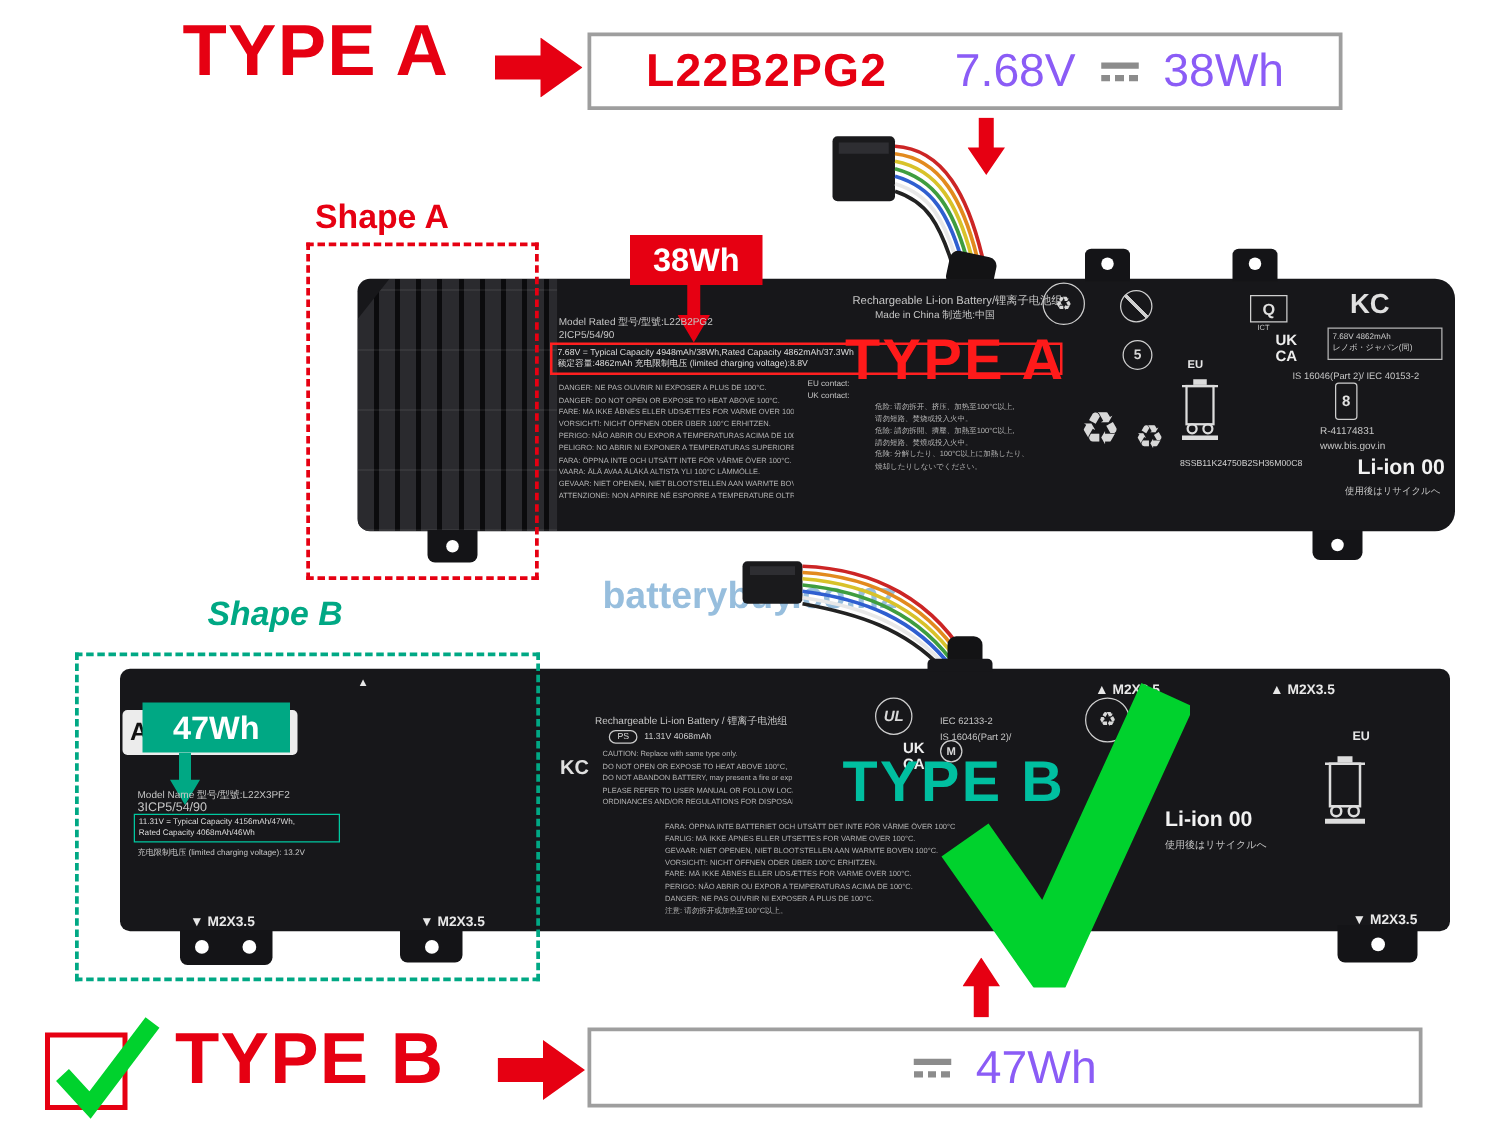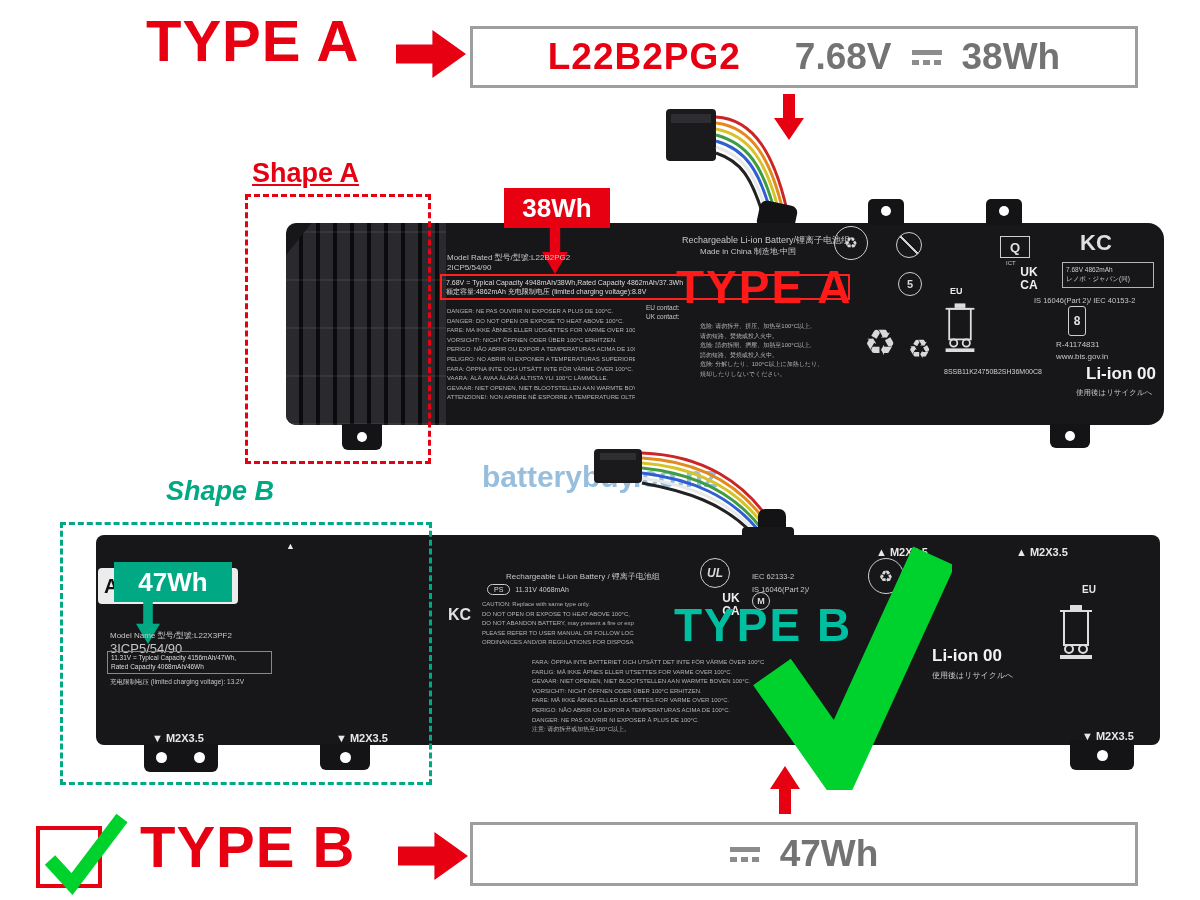--- a/index.html
+++ b/index.html
@@ -3,21 +3,21 @@
 <meta charset="utf-8">
 <style>
   *{margin:0;padding:0;box-sizing:border-box}
   body{background:#fff}
   .stage{position:relative;width:1200px;height:900px;background:#fff;overflow:hidden;
          font-family:"Liberation Sans",sans-serif}
   .abs{position:absolute}
   .bigtype{font-weight:bold;color:#e60012;font-size:58px;letter-spacing:1px;line-height:1}
   .specbox{border:3px solid #9e9e9e;background:#fff;display:flex;align-items:center;justify-content:center;gap:20px}
   .specbox .model{color:#e60012;font-weight:bold;font-size:37px;letter-spacing:1px;margin-right:34px}
-  .specbox .val{color:#737373;font-weight:bold;font-size:37px}
+  .specbox .val{color:#8b5cf6;font-weight:normal;font-size:37px}
   .dc{display:inline-block;width:30px}
   .dc i{display:block;height:5px;background:#8c8c8c}
   .dc i+i{margin-top:5px;background:repeating-linear-gradient(90deg,#8c8c8c 0 7px,rgba(0,0,0,0) 7px 11px)}
   .arrow-right{background:#e60012;clip-path:polygon(0 30%,52% 30%,52% 0,100% 50%,52% 100%,52% 70%,0 70%)}
   .arrow-down{background:#e60012;clip-path:polygon(30% 0,70% 0,70% 52%,100% 52%,50% 100%,0 52%,30% 52%)}
   .arrow-up{background:#e60012;clip-path:polygon(50% 0,100% 48%,70% 48%,70% 100%,30% 100%,30% 48%,0 48%)}
   .teal-bg{background:#00a884 !important}
   .badge{display:grid;place-items:center;color:#fff;font-weight:bold;font-size:26px}
   .batt{background:#17171a}
   .tab{position:absolute;background:#141417}
@@ -37,21 +37,21 @@
   .boxicon{border:1.5px solid #cfcfcf;display:grid;place-items:center;color:#e0e0e0}
   .screw{font-size:11px;color:#e8e8e8;font-weight:bold;white-space:nowrap}
 </style>
 </head>
 <body>
 
 <div class="stage">
 
   <div class="abs bigtype" style="left:146px;top:12px;">TYPE A</div>
   <div class="abs arrow-right" style="left:396px;top:30px;width:70px;height:48px;"></div>
-  <div class="abs specbox" style="left:470px;top:26px;width:668px;height:62px;">
+  <div class="abs specbox" style="left:470px;top:26px;width:604px;height:62px;">
     <span class="model">L22B2PG2</span>
     <span class="val">7.68V</span>
     <span class="dc">
         <i></i>
         <i></i>
       </span>
     <span class="val">38Wh</span>
   </div>
   <div class="abs arrow-down" style="left:774px;top:94px;width:30px;height:46px;"></div>
 
@@ -82,21 +82,21 @@
   <div class="tab" style="left:986px;top:199px;width:36px;height:26px;border-radius:5px 5px 0 0;">
       <div class="hole" style="left:13px;top:7px;width:10px;height:10px;"></div>
     </div>
   <div class="tab" style="left:342px;top:424px;width:40px;height:26px;border-radius:0 0 6px 6px;">
       <div class="hole" style="left:15px;top:8px;width:10px;height:10px;"></div>
     </div>
   <div class="tab" style="left:1050px;top:424px;width:40px;height:24px;border-radius:0 0 6px 6px;">
       <div class="hole" style="left:15px;top:7px;width:10px;height:10px;"></div>
     </div>
 
-  <div class="abs shapelabel-a" style="left:252px;top:158px;text-decoration:underline;">Shape A</div>
+  <div class="abs shapelabel-a" style="left:252px;top:158px;">Shape A</div>
   <div class="abs shape-a" style="left:245px;top:194px;width:186px;height:270px;"></div>
 
   <div class="abs badge" style="left:504px;top:188px;width:106px;height:40px;background:#e60012;">38Wh</div>
   <div class="abs arrow-down" style="left:542px;top:228px;width:26px;height:46px;"></div>
 
   <div class="lbl" style="left:447px;top:252px;font-size:8px;">Model Rated 型号/型號:L22B2PG2</div>
   <div class="lbl" style="left:447px;top:263px;font-size:8px;">2ICP5/54/90</div>
   <div class="abs clip" style="left:440px;top:274px;width:410px;height:26px;border:2px solid #ff2020;padding:2px 4px;">
     <div class="tinyline" style="font-size:7px;line-height:9px;color:#dcdcdc;">7.68V = Typical Capacity 4948mAh/38Wh,Rated Capacity 4862mAh/37.3Wh</div>
     <div class="tinyline" style="font-size:7px;line-height:9px;color:#dcdcdc;">额定容量:4862mAh  充电限制电压 (limited charging voltage):8.8V</div>
@@ -196,28 +196,28 @@
   <div class="abs screw" style="left:1016px;top:546px;"><span>▲</span> <span>M2X3.5</span></div>
   <div class="abs screw" style="left:152px;top:732px;"><span>▼</span> <span>M2X3.5</span></div>
   <div class="abs screw" style="left:336px;top:732px;"><span>▼</span> <span>M2X3.5</span></div>
   <div class="abs screw" style="left:1082px;top:730px;"><span>▼</span> <span>M2X3.5</span></div>
 
   <div class="abs" style="left:98px;top:568px;width:140px;height:36px;background:#ececec;border-radius:4px;display:flex;align-items:center;padding-left:6px;font-weight:bold;font-size:20px;color:#111;">A</div>
   <div class="abs badge teal-bg" style="left:114px;top:562px;width:118px;height:40px;">47Wh</div>
   <div class="abs arrow-down teal-bg" style="left:136px;top:602px;width:24px;height:42px;"></div>
 
   <div class="lbl" style="left:110px;top:630px;font-size:8px;text-align:center;">Model Name 型号/型號:L22X3PF2</div>
-  <div class="lbl" style="left:110px;top:641px;font-size:13px;">3ICP5/54/90</div>
+  <div class="lbl" style="left:110px;top:641px;font-size:10px;">3ICP5/54/90</div>
   <div class="abs clip" style="left:107px;top:651px;width:165px;height:23px;border:1.5px solid #00c8a0;padding:1px 3px;">
     <div class="tinyline" style="font-size:6.5px;line-height:9px;color:#dcdcdc;">11.31V = Typical Capacity 4156mAh/47Wh,</div>
     <div class="tinyline" style="font-size:6.5px;line-height:9px;color:#dcdcdc;">Rated Capacity 4068mAh/46Wh</div>
   </div>
   <div class="lbl" style="left:110px;top:678px;font-size:6.5px;">充电限制电压 (limited charging voltage): 13.2V</div>
 
-  <div class="lbl" style="left:506px;top:571px;font-size:8px;">Rechargeable Li-ion Battery / 锂离子电池组</div>
+  <div class="lbl" style="left:476px;top:571px;font-size:8px;">Rechargeable Li-ion Battery / 锂离子电池组</div>
   <div class="abs" style="left:487px;top:584px;display:flex;align-items:center;gap:5px;">
     <span style="border:1px solid #ccc;border-radius:8px;color:#ddd;font-size:7px;padding:1px 6px;">PS</span>
     <span style="color:#ccc;font-size:7px;">11.31V 4068mAh</span>
   </div>
   <div class="abs" style="left:482px;top:600px;width:152px;">
     <div class="tinyline">CAUTION: Replace with same type only.</div>
     <div class="tinyline">DO NOT OPEN OR EXPOSE TO HEAT ABOVE 100°C,</div>
     <div class="tinyline">DO NOT ABANDON BATTERY, may present a fire or explosion.</div>
     <div class="tinyline">PLEASE REFER TO USER MANUAL OR FOLLOW LOCAL</div>
     <div class="tinyline">ORDINANCES AND/OR REGULATIONS FOR DISPOSAL.</div>

